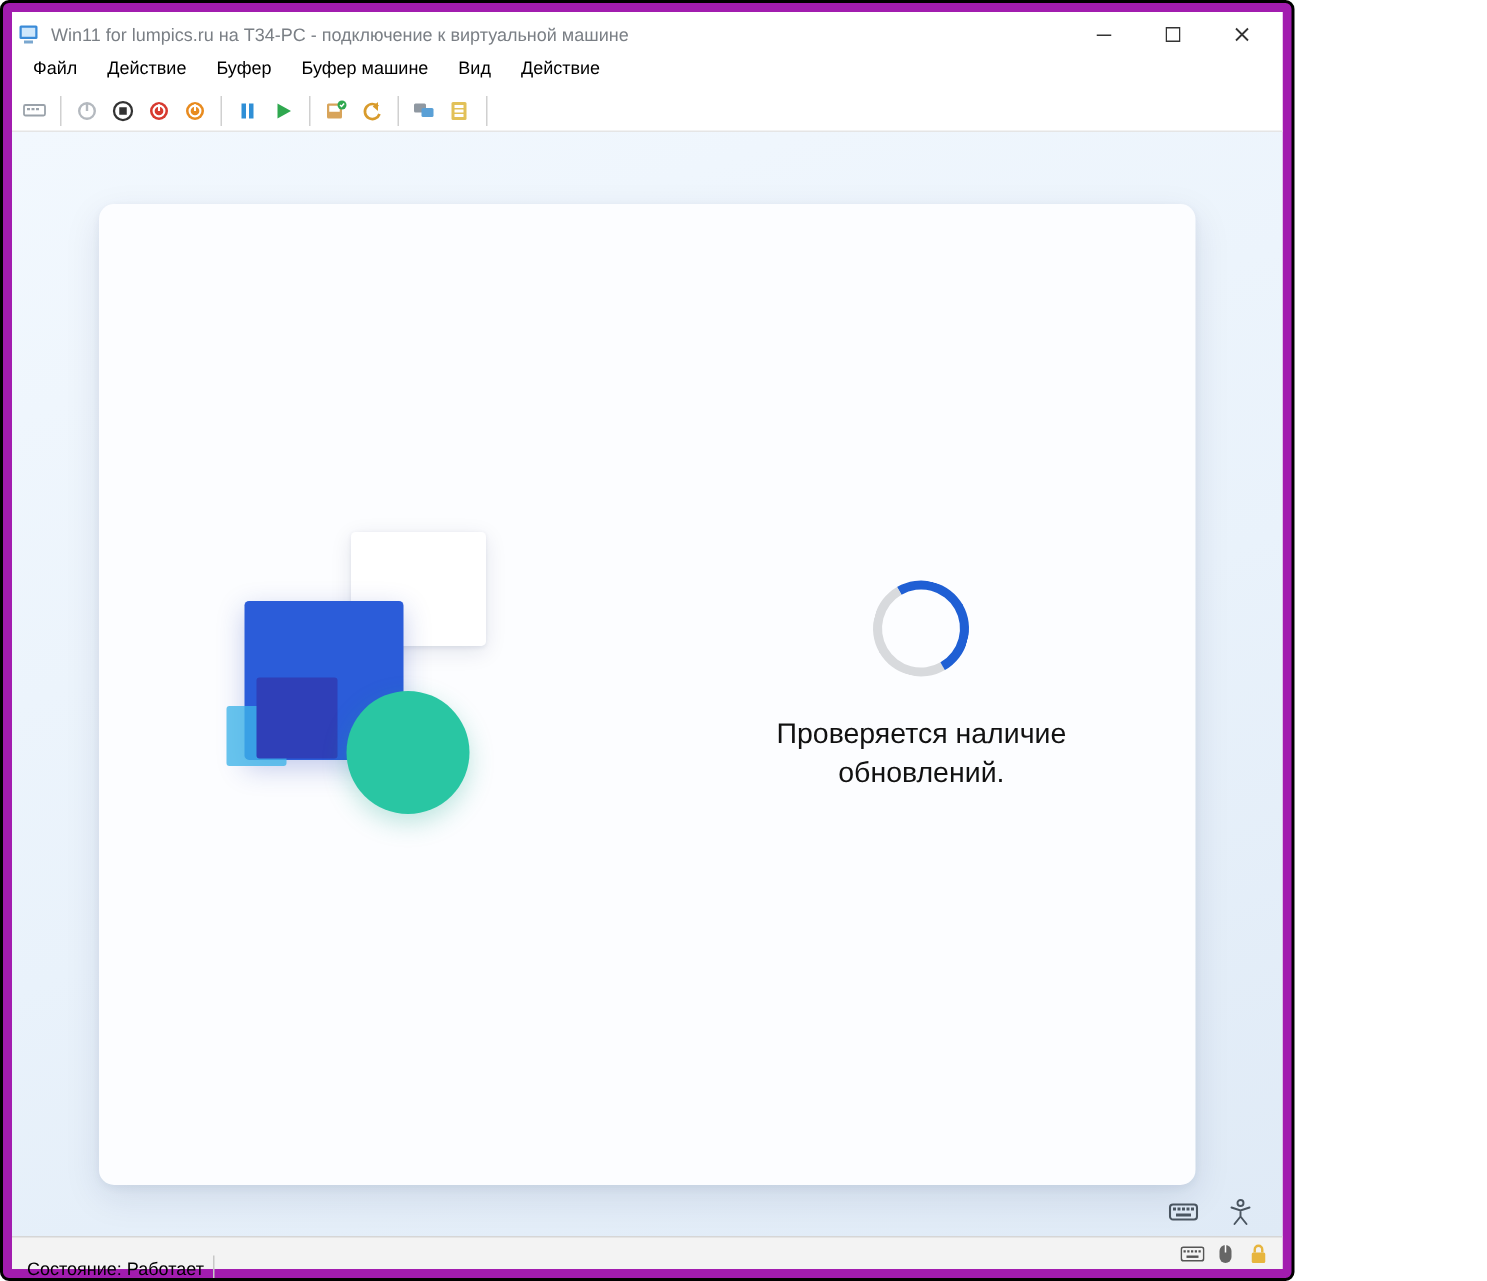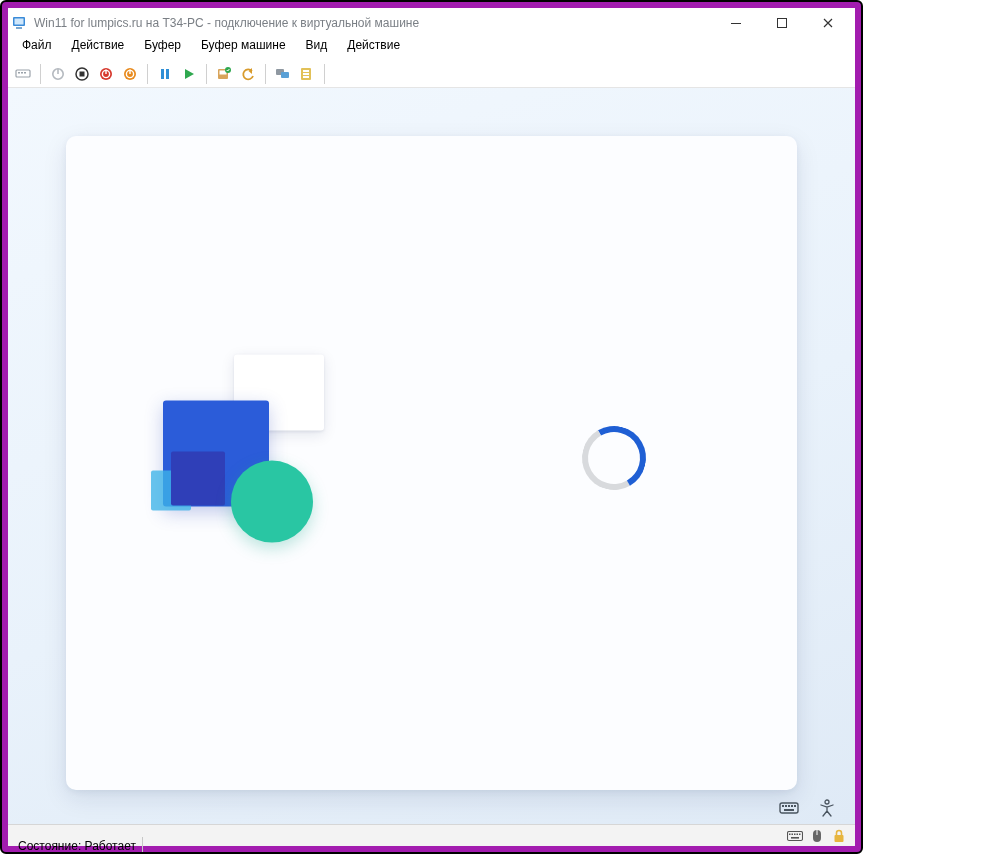--- a/index.html
+++ b/index.html
@@ -182,20 +182,22 @@
           <div class="illustration">
             <div class="sq-white"></div>
             <div class="sq-blue"></div>
             <div class="sq-cyan"></div>
             <div class="sq-navy"></div>
             <div class="circ-teal"></div>
           </div>
         </div>
         <div class="oobe-right">
           <div class="spinner"></div>
+          <div class="status-text">Проверяется наличие
+обновлений.</div>
         </div>
       </div>
 
       <div class="vp-corner">
         <div class="ci">
           <svg width="20" height="16" viewBox="0 0 20 16">
               <rect x="1" y="3" width="18" height="10" rx="2" fill="none" stroke="#4a5560" stroke-width="1.4"></rect>
               <rect x="3" y="5" width="2" height="2" fill="#4a5560"></rect>
               <rect x="6" y="5" width="2" height="2" fill="#4a5560"></rect>
               <rect x="9" y="5" width="2" height="2" fill="#4a5560"></rect>

